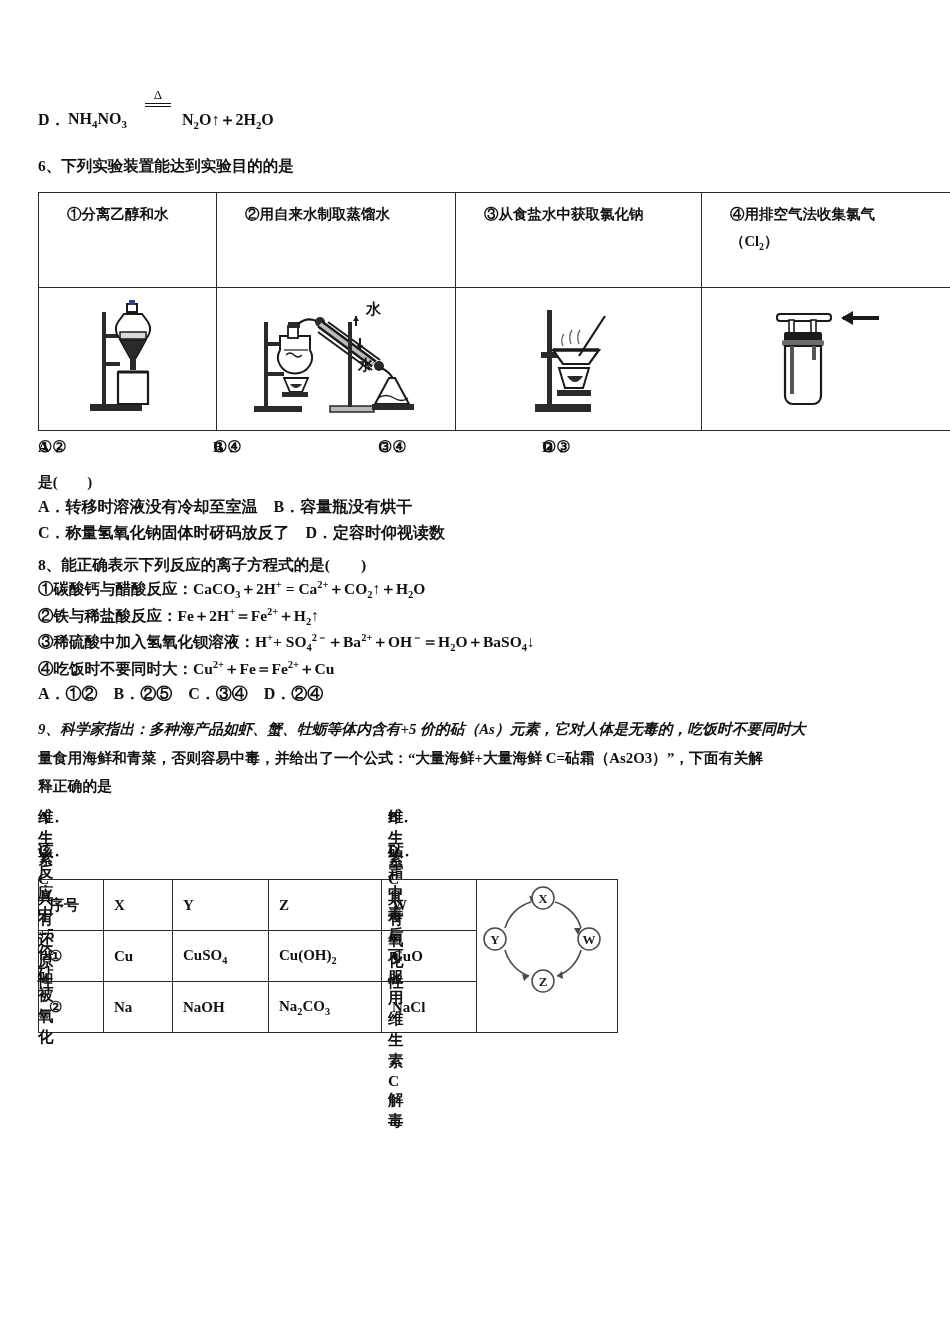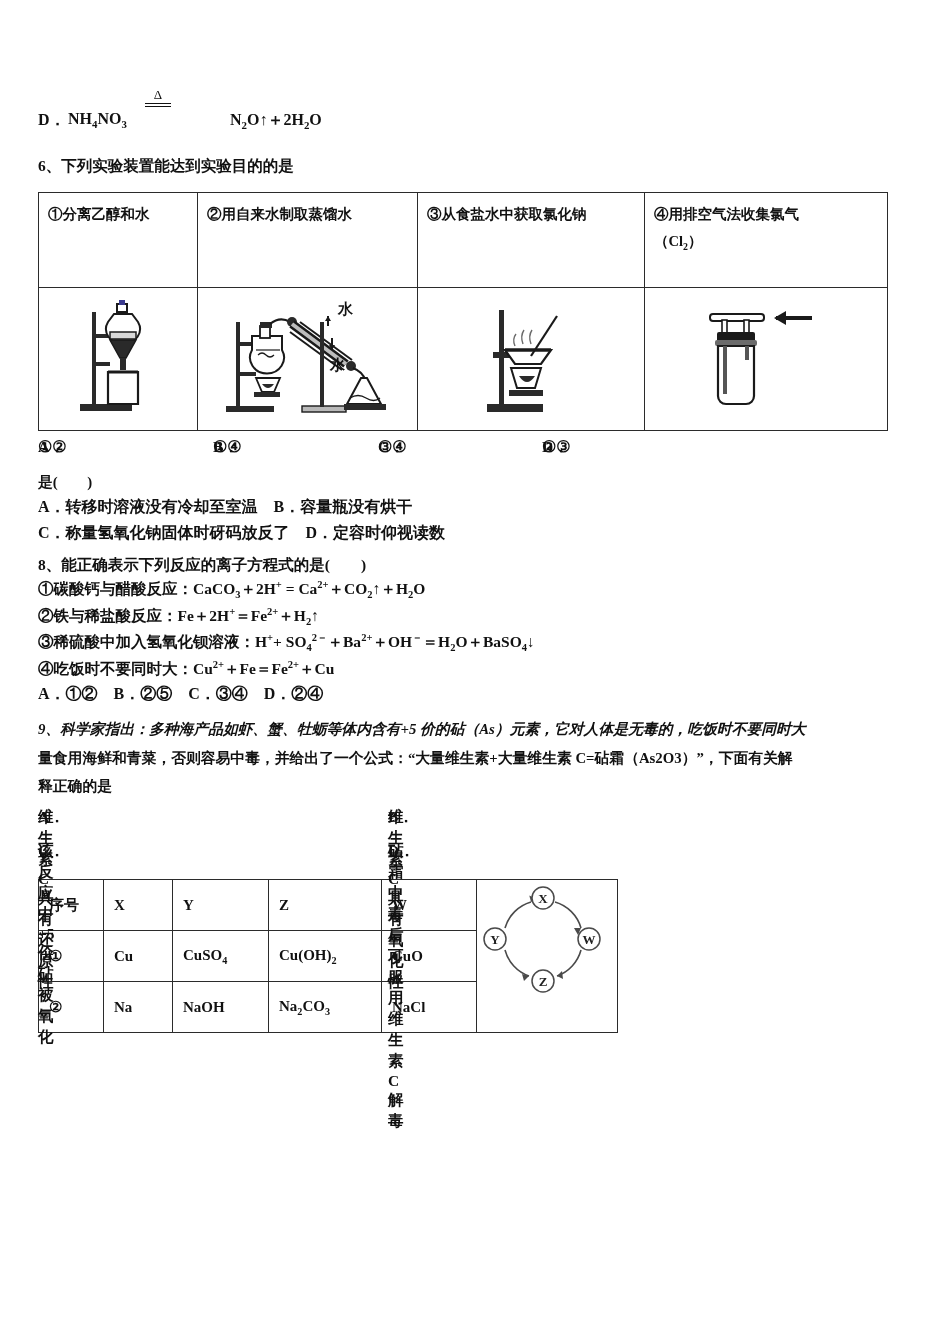--- a/index.html
+++ b/index.html
@@ -47,21 +47,21 @@
 
   
   .eqD {
     position: relative;
     height: 46px;
     font-size: 16px;
     font-weight: 700;
   }
   .eqD .lbl { position: absolute; left: 0; top: 22px; }
   .eqD .lhs { position: absolute; left: 30px; top: 22px; }
-  .eqD .rhs { position: absolute; left: 144px; top: 22px; margin-left: 48px; }
+  .eqD .rhs { position: absolute; left: 144px; top: 22px; }
   .cond {
     position: absolute;
     left: 98px;
     top: 0px;
     width: 44px;
     text-align: center;
     font-size: 13px;
     font-weight: 400;
   }
   .cond .dl { display: block; line-height: 1.0; }
@@ -88,21 +88,21 @@
     table-layout: fixed;
   }
   table.apptable td {
     border: 1.3px solid #2b2b2b;
     vertical-align: top;
     padding: 8px 9px;
     font-size: 14.5px;
     font-weight: 700;
     line-height: 1.85;
   }
-  table.apptable td.hdr { height: 78px; }
+  table.apptable td.hdr { height: 78px; padding-left: 28px; }
   table.apptable td.fig {
     height: 134px;
     vertical-align: middle;
     text-align: center;
     padding: 4px;
   }
   .colA { width: 140px; }
   .colB { width: 201px; }
   .colC { width: 208px; }
   .colD { width: 224px; }
@@ -363,21 +363,21 @@
 
 
   <div class="opts">A．①②　B．②⑤　C．③④　D．②④</div>
 
   <div class="spacer-s"></div>
 
   <div class="qstem" style="font-size:14.8px; line-height:1.95;">
     <div style="white-space:nowrap;font-style:italic;">
       <span>9、</span><span>科学家指出：多种海产品如虾、蟹、牡蛎等体内含有+5 价的砧（As）元素，它对人体是无毒的，吃饭时不要同时大</span>
     </div>
-    <div style="white-space:nowrap;">量食用海鲜和青菜，否则容易中毒，并给出了一个公式：“大量维生素+大量维生素 C=砧霜（As2O3）”，下面有关解</div>
+    <div style="white-space:nowrap;">量食用海鲜和青菜，否则容易中毒，并给出了一个公式：“大量海鲜+大量海鲜 C=砧霜（As2O3）”，下面有关解</div>
     <div>释正确的是</div>
   </div>
 
   <div class="optrow6" style="height:28px;">
     <span style="left:0px;">
       <span>A．</span>
           <span>维生素 C 具有还原性</span>
     </span>
     <span style="left:350px;">
       <span>B．</span>

